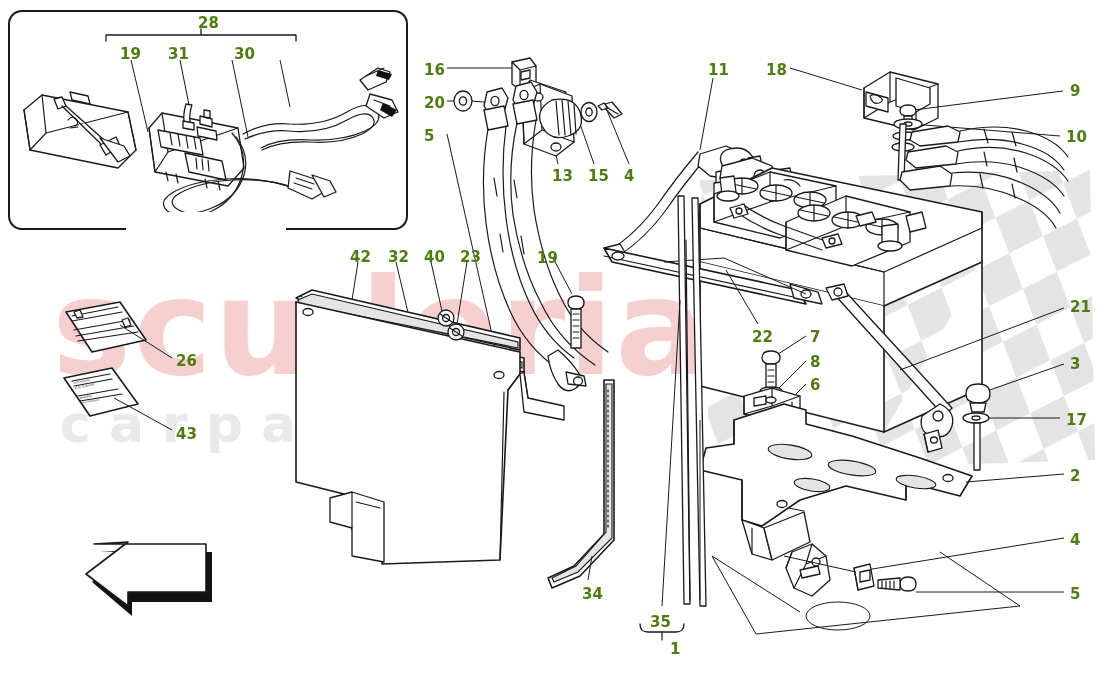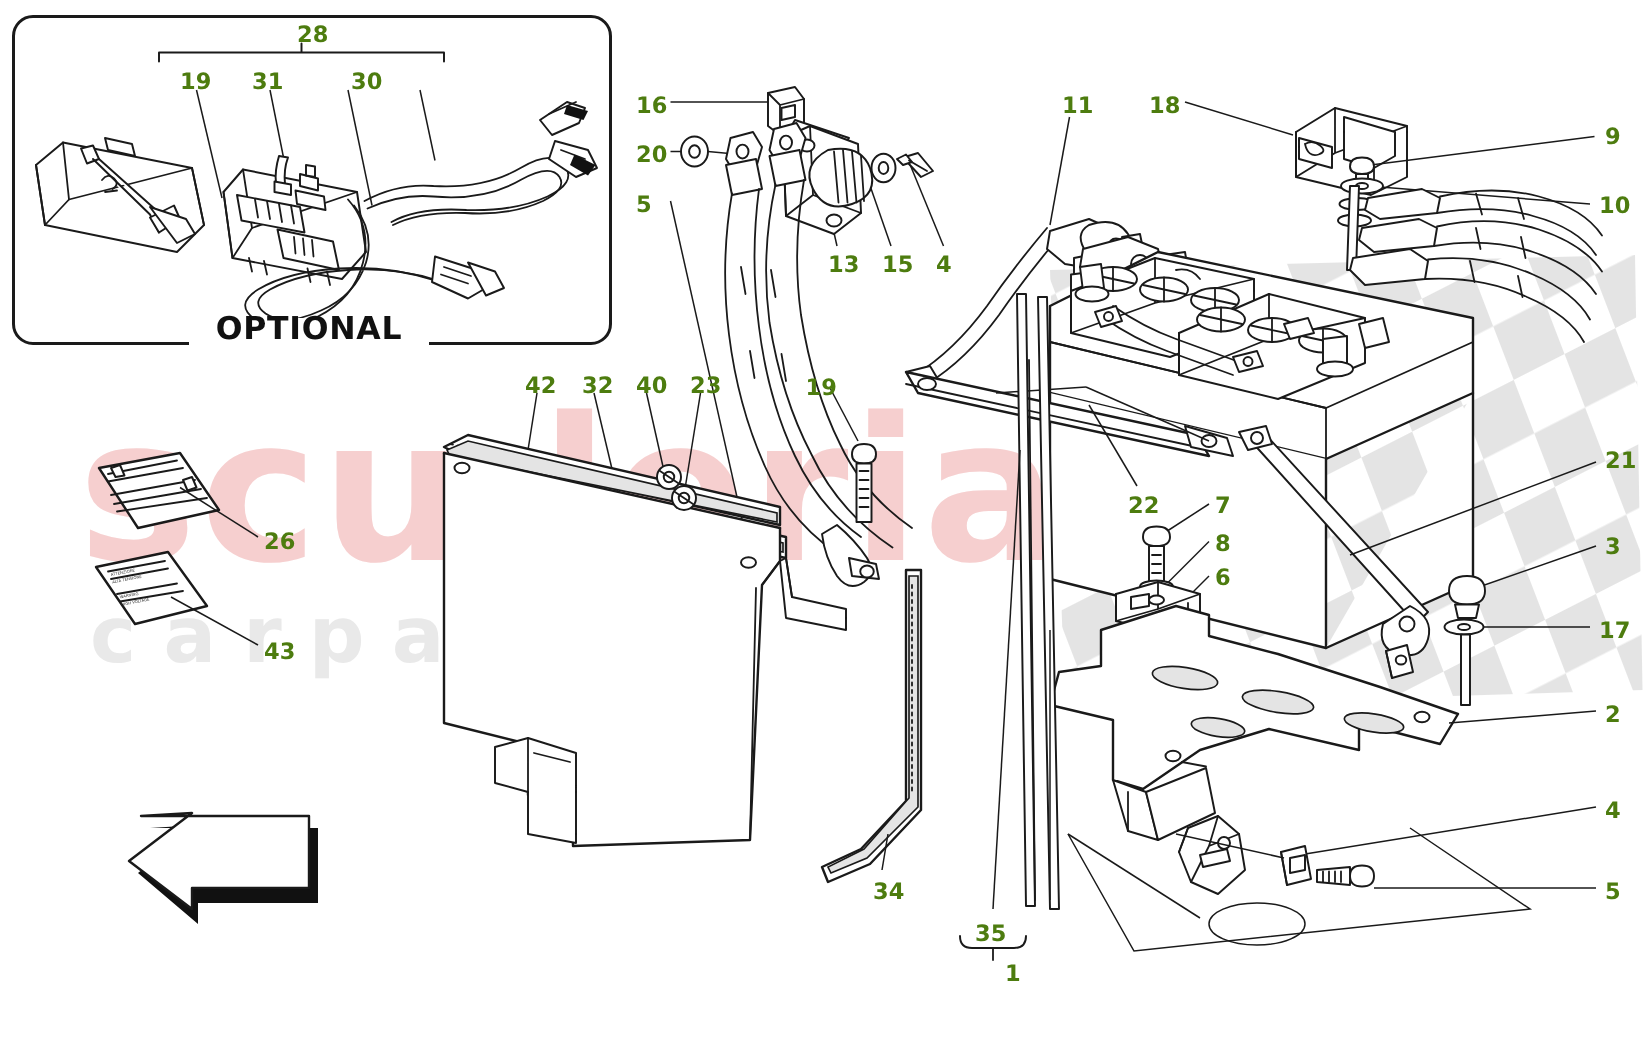--- a/index.html
+++ b/index.html
@@ -497,21 +497,20 @@
 
     <g>
       <path class="blk" d="M96,546 L208,546 L208,596 L128,596 L128,610 L88,576 L128,544 Z" transform="translate(4,6)" opacity="1"></path>
       <path class="st2" d="M94,544 L206,544 L206,592 L128,592 L128,606 L86,574 L128,542 Z" fill="#ffffff"></path>
     </g>
 
   </svg>
 
   <div class="opt-box"></div>
   <div class="opt-mask"></div>
-  <div class="opt-label">OPTIONAL</div>
 
   <div class="cn" style="left:198px;top:14px">28</div>
   <div class="cn" style="left:120px;top:45px">19</div>
   <div class="cn" style="left:168px;top:45px">31</div>
   <div class="cn" style="left:234px;top:45px">30</div>
   <div class="cn" style="left:270px;top:45px"></div>
 
   <div class="cn" style="left:424px;top:61px">16</div>
   <div class="cn" style="left:424px;top:94px">20</div>
   <div class="cn" style="left:424px;top:127px">5</div>

